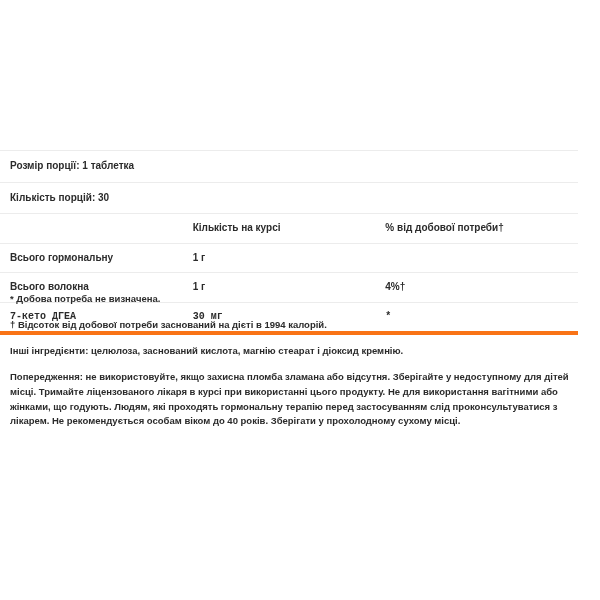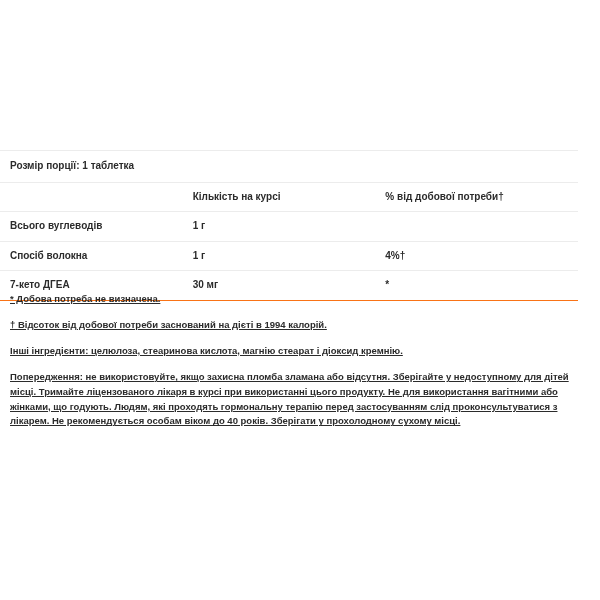--- a/index.html
+++ b/index.html
@@ -33,21 +33,22 @@
     table-layout: fixed;
     font-size: 10px;
     font-weight: bold;
     color: #2b2b2b;
   }
 
   .facts tr {
     border-top: 1px solid #ececec;
   }
   .facts tr:last-child {
-    border-bottom: 1px solid #f97316;
+    border-bottom: 4px solid #f97316;
+    font-family: Liberation Mono, monospace;
   }
 
   .facts td {
     padding: 8px 0 8px 0;
     vertical-align: middle;
     line-height: 1.25;
   }
 
   .facts .c1 { width: 225px; padding-left: 10px; box-sizing: border-box; }
   .facts .c2 { width: 168px; }
@@ -61,21 +62,20 @@
   
   .notes {
     position: absolute;
     left: 10px;
     top: 292px;
     width: 568px;
     font-size: 9.5px;
     font-weight: bold;
     line-height: 1.45;
     color: #2b2b2b;
-    text-decoration: underline;
   }
 
   .note {
     margin: 0 0 12px 0;
   }
   .note:last-child { margin-bottom: 4px; }
 
   .note.para {
     line-height: 1.55;
   }
@@ -83,43 +83,46 @@
 </head>
 <body>
 
 <div class="page">
 
   <table class="facts">
     <tbody>
       <tr class="spacer-row">
         <td class="c1" colspan="3">Розмір порції: 1 таблетка</td>
       </tr>
+      <tr class="spacer-row">
+        <td class="c1" colspan="3">Кількість порцій: 30</td>
+      </tr>
       <tr>
         <td class="c1"></td>
         <td class="c2">Кількість на курсі</td>
         <td class="c3">% від добової потреби†</td>
       </tr>
       <tr>
-        <td class="c1">Всього вуглеводів</td>
+        <td class="c1">Всього гормональну</td>
         <td class="c2">1 г</td>
         <td class="c3"></td>
       </tr>
       <tr>
-        <td class="c1">Спосіб волокна</td>
+        <td class="c1">Всього волокна</td>
         <td class="c2">1 г</td>
         <td class="c3">4%†</td>
       </tr>
       <tr>
         <td class="c1">7-кето ДГЕА</td>
         <td class="c2">30 мг</td>
         <td class="c3">*</td>
       </tr>
     </tbody>
   </table>
 
   <div class="notes">
     <p class="note">* Добова потреба не визначена.</p>
     <p class="note">† Відсоток від добової потреби заснований на дієті в 1994 калорій.</p>
-    <p class="note para">Інші інгредієнти: целюлоза, стеаринова кислота, магнію стеарат і діоксид кремнію.</p>
+    <p class="note para">Інші інгредієнти: целюлоза, заснований кислота, магнію стеарат і діоксид кремнію.</p>
     <p class="note para">Попередження: не використовуйте, якщо захисна пломба зламана або відсутня. Зберігайте у недоступному для дітей місці. Тримайте ліцензованого лікаря в курсі при використанні цього продукту. Не для використання вагітними або жінками, що годують. Людям, які проходять гормональну терапію перед застосуванням слід проконсультуватися з лікарем. Не рекомендується особам віком до 40 років. Зберігати у прохолодному сухому місці.</p>
   </div>
 
 </div>
 
 </body></html>

